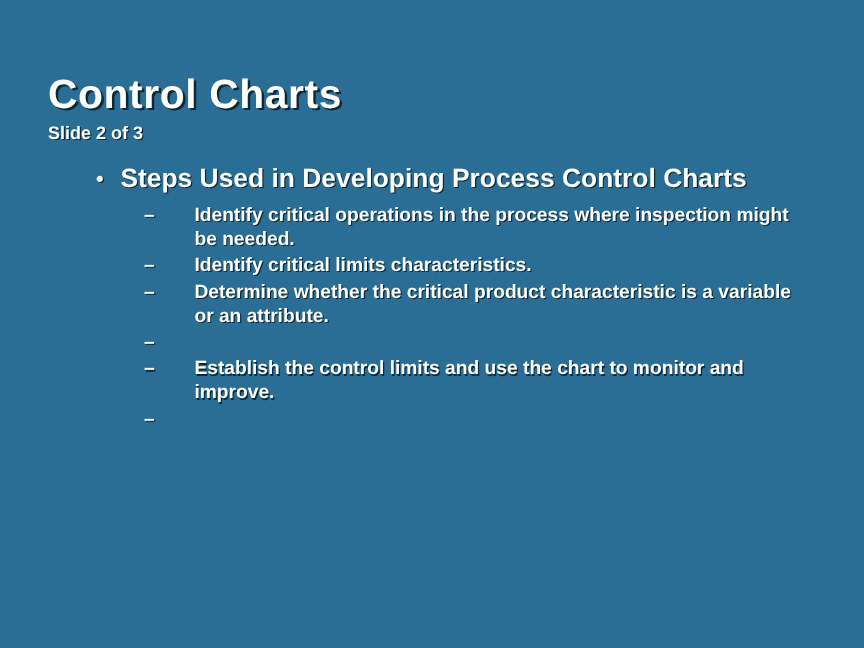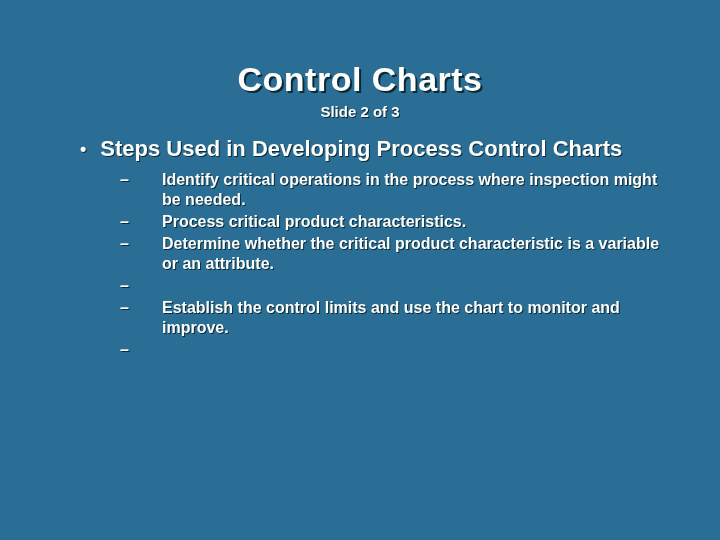--- a/index.html
+++ b/index.html
@@ -11,30 +11,29 @@
     color: #fdfdfa;
     overflow: hidden;
   }
   .slide {
     width: 100%;
     height: 100%;
     padding: 60px 40px 40px 40px;
     position: relative;
   }
   .title {
-    text-align: center;
+    text-align: left;
     font-size: 34px;
     font-weight: 900;
     letter-spacing: 0.5px;
     color: #fdfdfa;
     text-shadow: 2px 2px 0 #0a2a3a;
     margin-bottom: 4px;
   }
   .subtitle {
-    text-align: center;
     font-size: 15px;
     font-weight: 900;
     color: #fdfdfa;
     text-shadow: 1px 1px 0 #0a2a3a;
     margin-bottom: 18px;
   }
   .main-bullet {
     display: flex;
     align-items: flex-start;
     gap: 14px;
@@ -90,21 +89,21 @@
     <span class="btext">Steps Used in Developing Process Control Charts</span>
   </div>
 
   <div class="sub-list">
     <div class="sub-item">
       <span class="dash">–</span>
       <span class="stext">Identify critical operations in the process where inspection might be needed.</span>
     </div>
     <div class="sub-item">
       <span class="dash">–</span>
-      <span class="stext">Process critical product characteristics.</span>
+      <span class="stext">Identify critical limits characteristics.</span>
     </div>
     <div class="sub-item">
       <span class="dash">–</span>
       <span class="stext">Determine whether the critical product characteristic is a variable or an attribute.</span>
     </div>
     <div class="sub-item">
       <span class="dash">–</span>
     </div>
     <div class="sub-item">
       <span class="dash">–</span>

